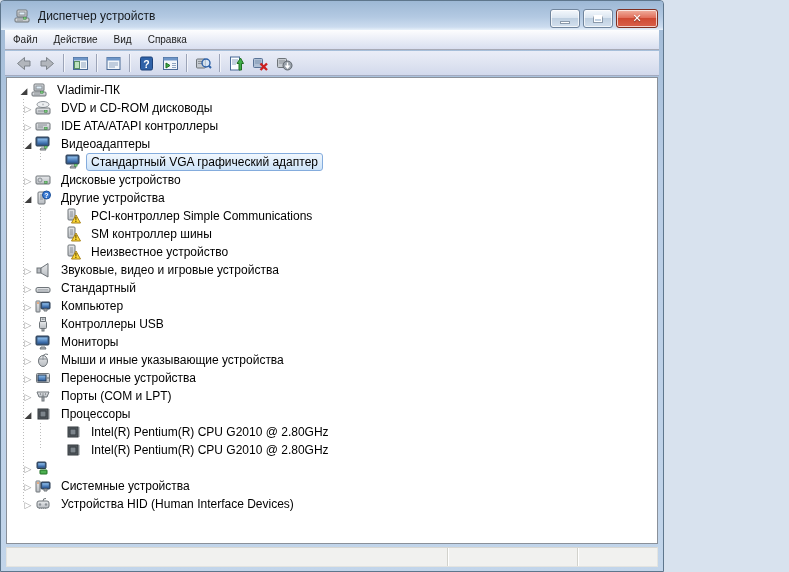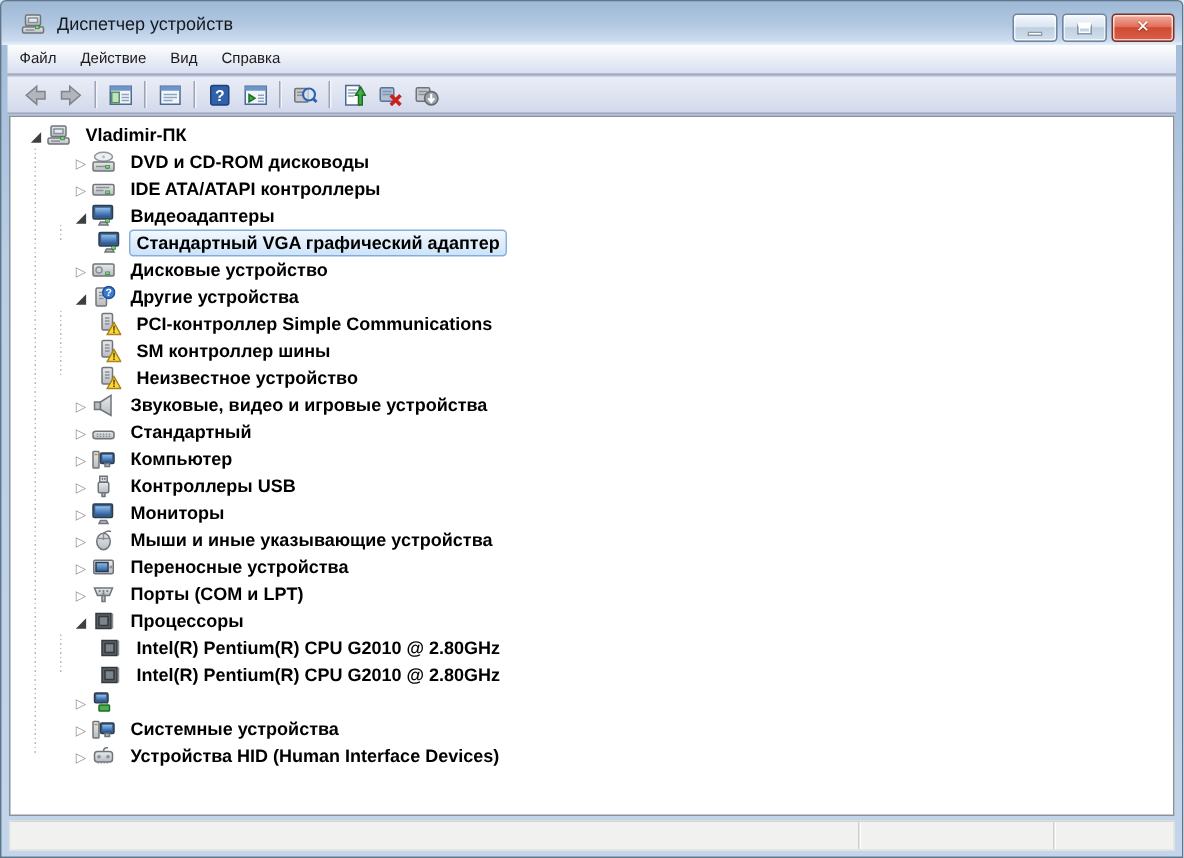--- a/index.html
+++ b/index.html
@@ -1,18 +1,18 @@
 <!DOCTYPE html>
 <html><head>
 <meta charset="utf-8">
 <style>
   html,body{margin:0;padding:0;background:#d8e2ee;}
   *{box-sizing:border-box;}
   .window{
-    position:relative;width:789px;height:572px;
+    position:relative;width:664px;height:572px;
     font-family:"Liberation Sans","DejaVu Sans",sans-serif;
     background:linear-gradient(#9fb9d5,#b9cde5 30%,#c2d5ea);
     border:1px solid #5e7essor;border:1px solid #5e768c;
     border-radius:4px 4px 0 0;overflow:hidden;
   }
   
   .titlebar{position:absolute;top:0;left:0;right:0;height:29px;
     background:linear-gradient(#9db8d5 0%,#b3c9e2 55%,#ccdcef 90%,#e8f1fa 100%);
     display:flex;align-items:center;}
   .title-icon{width:16px;height:16px;margin:0 8px 0 13px;flex:none;}
@@ -35,25 +35,25 @@
   .menu-item{padding:2px 8px;cursor:default;}
   
   .toolbar{position:absolute;top:50px;left:4px;right:4px;height:25px;
     background:linear-gradient(#eaedf7 0%,#dfe4f1 50%,#d2d9ec 100%);
     border-bottom:1px solid #a3aabf;display:flex;align-items:center;padding-left:6px;}
   .tbtn{width:24px;height:22px;display:flex;align-items:center;justify-content:center;border-radius:2px;}
   .tbtn svg{width:17px;height:17px;}
   .tsep{width:1px;height:18px;background:#9ca4b8;box-shadow:1px 0 0 #f2f4fa;margin:0 4px;}
   
   .content{position:absolute;left:5px;right:5px;top:76px;height:467px;
-    background:#fff;border:1px solid #8a9099;overflow:hidden;font-weight:bold;}
+    background:#fff;border:1px solid #8a9099;overflow:hidden;}
   .tree{position:relative;padding-top:3px;font-size:12px;color:#000;}
   .row{height:18px;display:flex;align-items:center;white-space:nowrap;}
   .lvl0{padding-left:10px;}
-  .lvl1{padding-left:14px;margin-left:26px;}
+  .lvl1{padding-left:14px;}
   .lvl2{padding-left:44px;align-items:center;}
   .exp{width:14px;flex:none;text-align:center;line-height:18px;}
   .exp.e::before{content:"\25E2";font-size:9px;color:#3f3f3f;}
   .exp.c::before{content:"\25B7";font-size:9px;color:#9a9a9a;}
   .lvl2 .exp{background-image:repeating-linear-gradient(to right,#bcbcbc 0 1px,transparent 1px 3px);
     background-size:12px 1px;background-position:1px 9px;background-repeat:no-repeat;}
   .ticon{width:16px;height:16px;margin-right:5px;flex:none;}
   .lbl{padding:1px 4px;border:1px solid transparent;border-radius:3px;}
   .lbl.sel{background:linear-gradient(#f1f7fd,#cde3f8);border-color:#84acdd;}
   .vline{position:absolute;width:1px;background-image:repeating-linear-gradient(to bottom,#bcbcbc 0 1px,transparent 1px 3px);}

